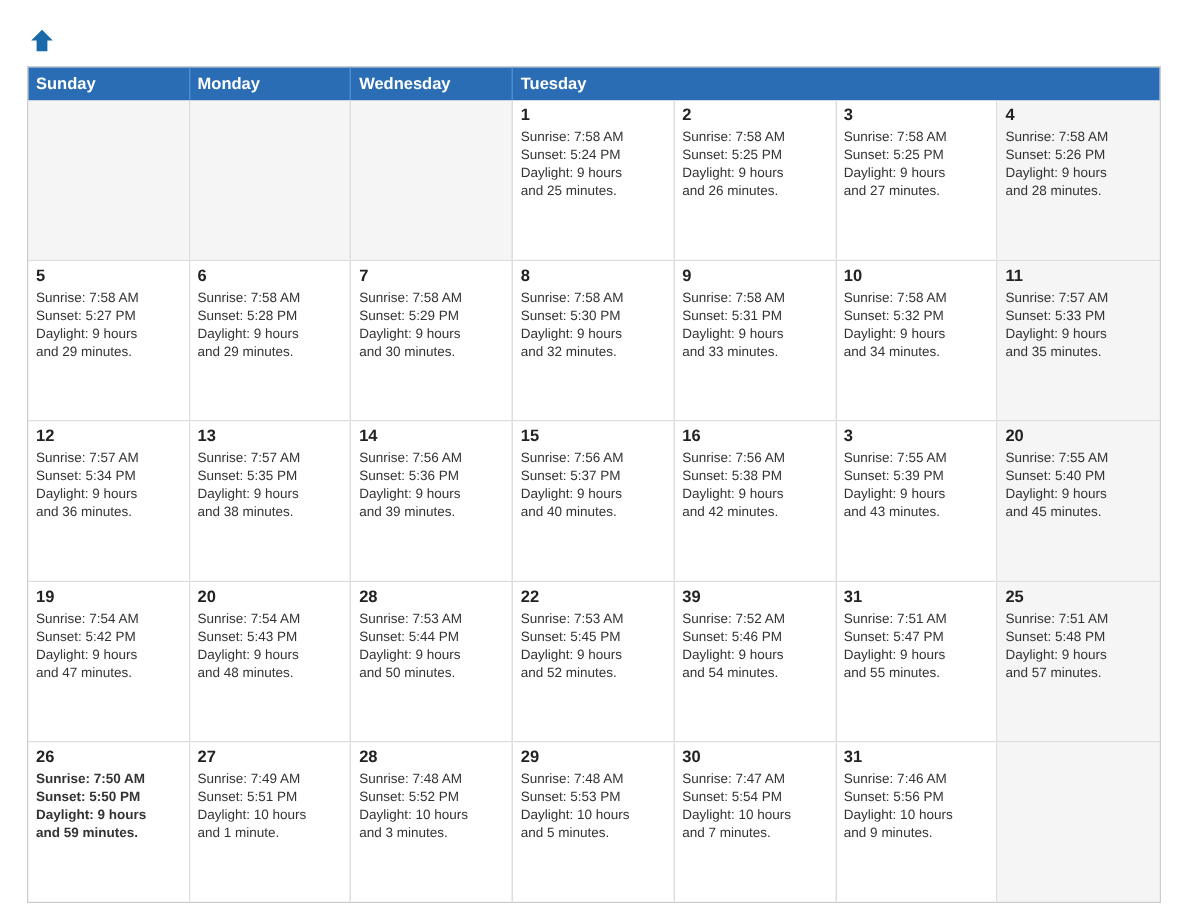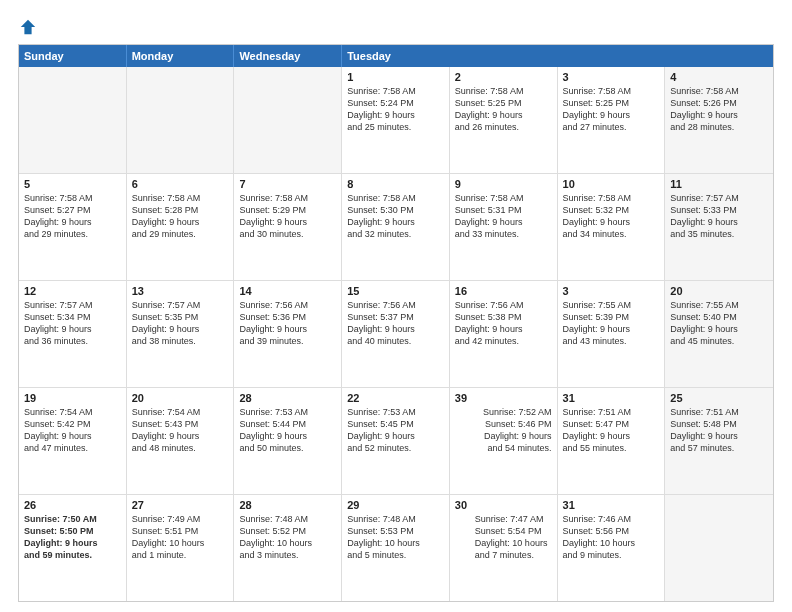--- a/index.html
+++ b/index.html
@@ -299,21 +299,21 @@
           </div>
           <div class="cal-cell">
             <div class="day-num">22</div>
             <div class="cell-text" style="white-space: pre-line;">Sunrise: 7:53 AM
 Sunset: 5:45 PM
 Daylight: 9 hours
 and 52 minutes.</div>
           </div>
           <div class="cal-cell">
             <div class="day-num">39</div>
-            <div class="cell-text" style="white-space: pre-line; text-align: right;">Sunrise: 7:52 AM
+            <div class="cell-text" style="white-space: pre-line;">Sunrise: 7:52 AM
 Sunset: 5:46 PM
 Daylight: 9 hours
 and 54 minutes.</div>
           </div>
           <div class="cal-cell">
             <div class="day-num">31</div>
             <div class="cell-text" style="white-space: pre-line;">Sunrise: 7:51 AM
 Sunset: 5:47 PM
 Daylight: 9 hours
 and 55 minutes.</div>
@@ -350,21 +350,21 @@
           </div>
           <div class="cal-cell">
             <div class="day-num">29</div>
             <div class="cell-text" style="white-space: pre-line;">Sunrise: 7:48 AM
 Sunset: 5:53 PM
 Daylight: 10 hours
 and 5 minutes.</div>
           </div>
           <div class="cal-cell">
             <div class="day-num">30</div>
-            <div class="cell-text" style="white-space: pre-line; margin-left: 20px;">Sunrise: 7:47 AM
+            <div class="cell-text" style="white-space: pre-line;">Sunrise: 7:47 AM
 Sunset: 5:54 PM
 Daylight: 10 hours
 and 7 minutes.</div>
           </div>
           <div class="cal-cell">
             <div class="day-num">31</div>
             <div class="cell-text" style="white-space: pre-line;">Sunrise: 7:46 AM
 Sunset: 5:56 PM
 Daylight: 10 hours
 and 9 minutes.</div>

